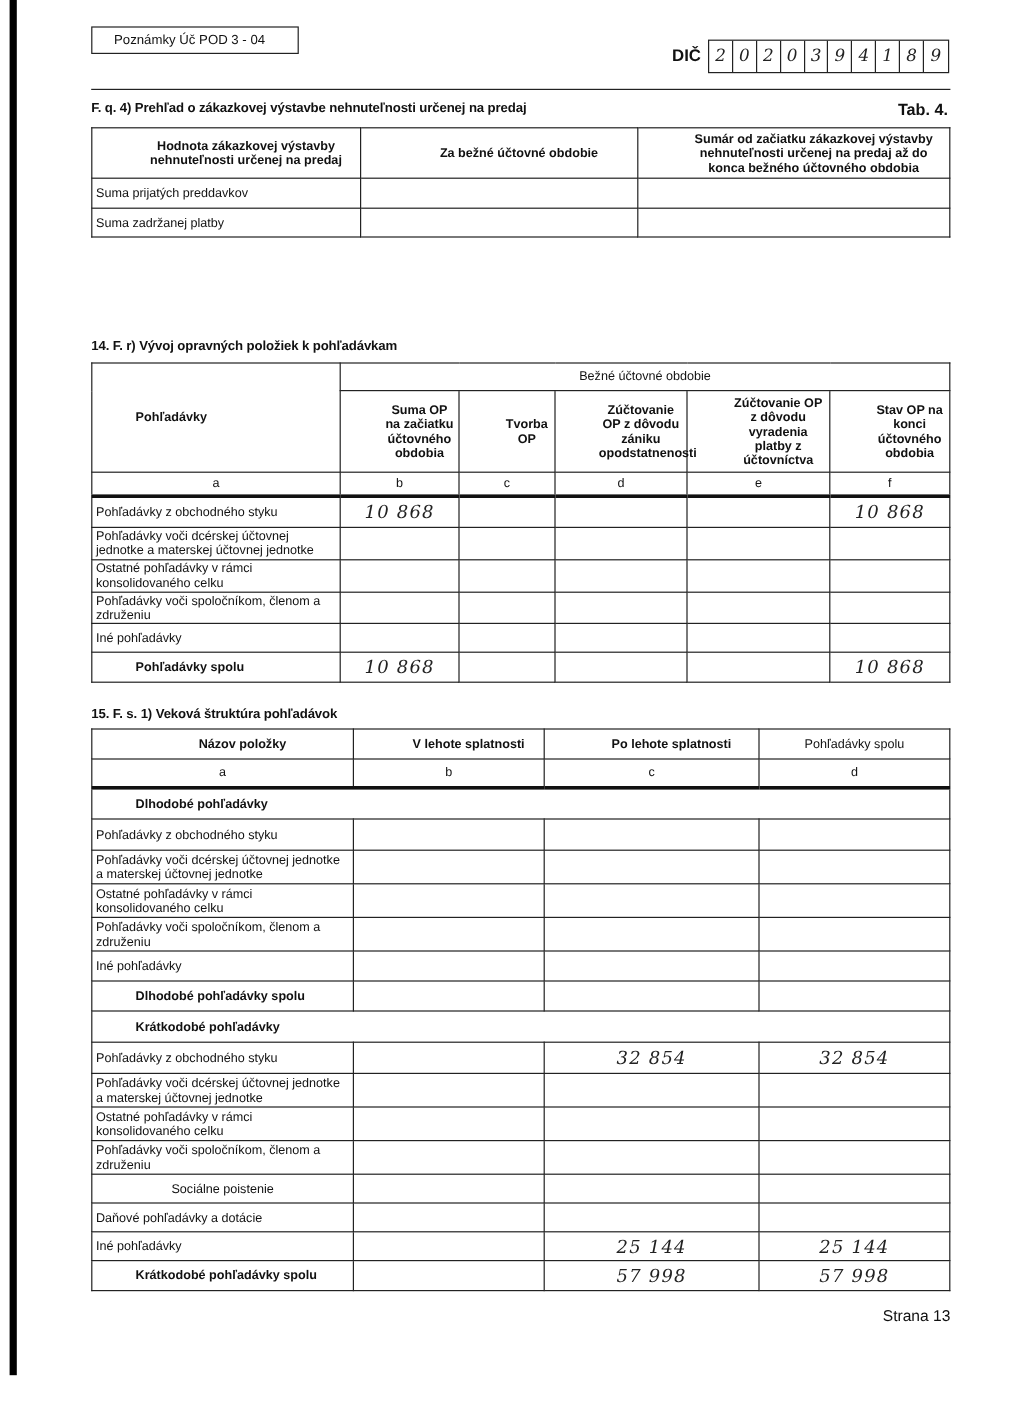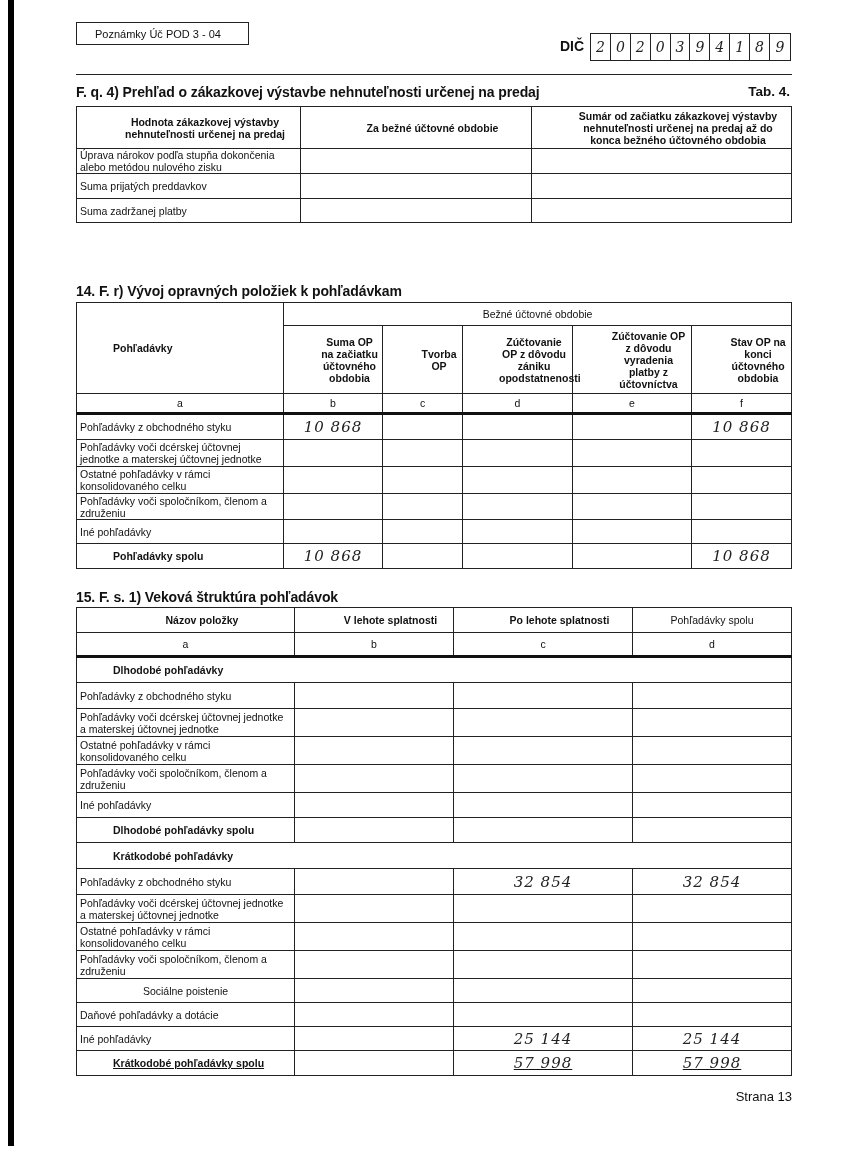--- a/index.html
+++ b/index.html
@@ -13,21 +13,21 @@
     border: 1px solid #222; font-size: 11px; line-height: 23px; padding-left: 18px; box-sizing: border-box;
   }
   .dic-label { position: absolute; left: 560px; top: 38px; font-size: 14px; font-weight: bold; }
   .dic-boxes { position: absolute; left: 590px; top: 33px; height: 26px; display: flex; border: 1px solid #222; }
   .dic-box {
     width: 19.9px; height: 26px; border-right: 1px solid #222; box-sizing: border-box;
     font-family: "DejaVu Serif", serif; font-style: italic; font-size: 14px; text-align: center; line-height: 26px; color: #222;
   }
   .dic-box:last-child { border-right: none; }
   .hrule { position: absolute; left: 76px; top: 74px; width: 716px; height: 1px; background: #222; }
-  .sec-title { position: absolute; font-size: 14px; font-weight: bold; letter-spacing: -0.1px; }
+  .sec-title { position: absolute; font-size: 11px; font-weight: bold; letter-spacing: -0.1px; }
   .tab-label { position: absolute; right: 60px; top: 84px; font-size: 13.5px; font-weight: bold; }
   table { position: absolute; border-collapse: collapse; table-layout: fixed; font-size: 10.5px; }
   td, th { border: 1px solid #222; padding: 0 3px; vertical-align: middle; font-weight: normal; }
   th { text-align: center; }
   .b { font-weight: bold; padding-left: 36px; }
   .c { text-align: center; }
   .hw { font-family: "DejaVu Serif", serif; font-style: italic; font-size: 15px; text-align: center; color: #222; letter-spacing: 1px; }
   .thick-bottom td, .thick-bottom th { border-bottom: 3px solid #111; }
   .page-num { position: absolute; right: 58px; top: 1089px; font-size: 13px; }
 </style>
@@ -60,25 +60,20 @@
       <col style="width:231px">
       <col style="width:260px">
     </colgroup>
   <tbody>
       <tr style="height:42px">
     <th class="b">Hodnota zákazkovej výstavby nehnuteľnosti určenej na predaj</th>
     <th class="b">Za bežné účtovné obdobie</th>
     <th class="b">Sumár od začiatku zákazkovej výstavby nehnuteľnosti určenej na predaj až do konca bežného účtovného obdobia</th>
   </tr>
   <tr style="height:25px">
-    <td>Úprava nárokov podľa stupňa dokončenia alebo metódou nulového zisku</td>
-    <td></td>
-    <td></td>
-  </tr>
-  <tr style="height:25px">
     <td>Suma prijatých preddavkov</td>
     <td></td>
     <td></td>
   </tr>
   <tr style="height:24px">
     <td>Suma zadržanej platby</td>
     <td></td>
     <td></td>
   </tr>
 </tbody>
@@ -271,21 +266,21 @@
         <td class="hw"></td>
         <td class="hw"></td>
         <td class="hw"></td>
       </tr>
       <tr style="height: 24px;">
         <td>Iné pohľadávky</td>
         <td class="hw"></td>
         <td class="hw">25 144</td>
         <td class="hw">25 144</td>
       </tr>
-      <tr style="height: 25px; text-decoration: underline;">
+      <tr style="height: 25px;">
         <td class="b">Krátkodobé pohľadávky spolu</td>
         <td class="hw"></td>
         <td class="hw">57 998</td>
         <td class="hw">57 998</td>
       </tr>
     </tbody>
 </table>
 
 <div class="page-num">Strana 13</div>
 

